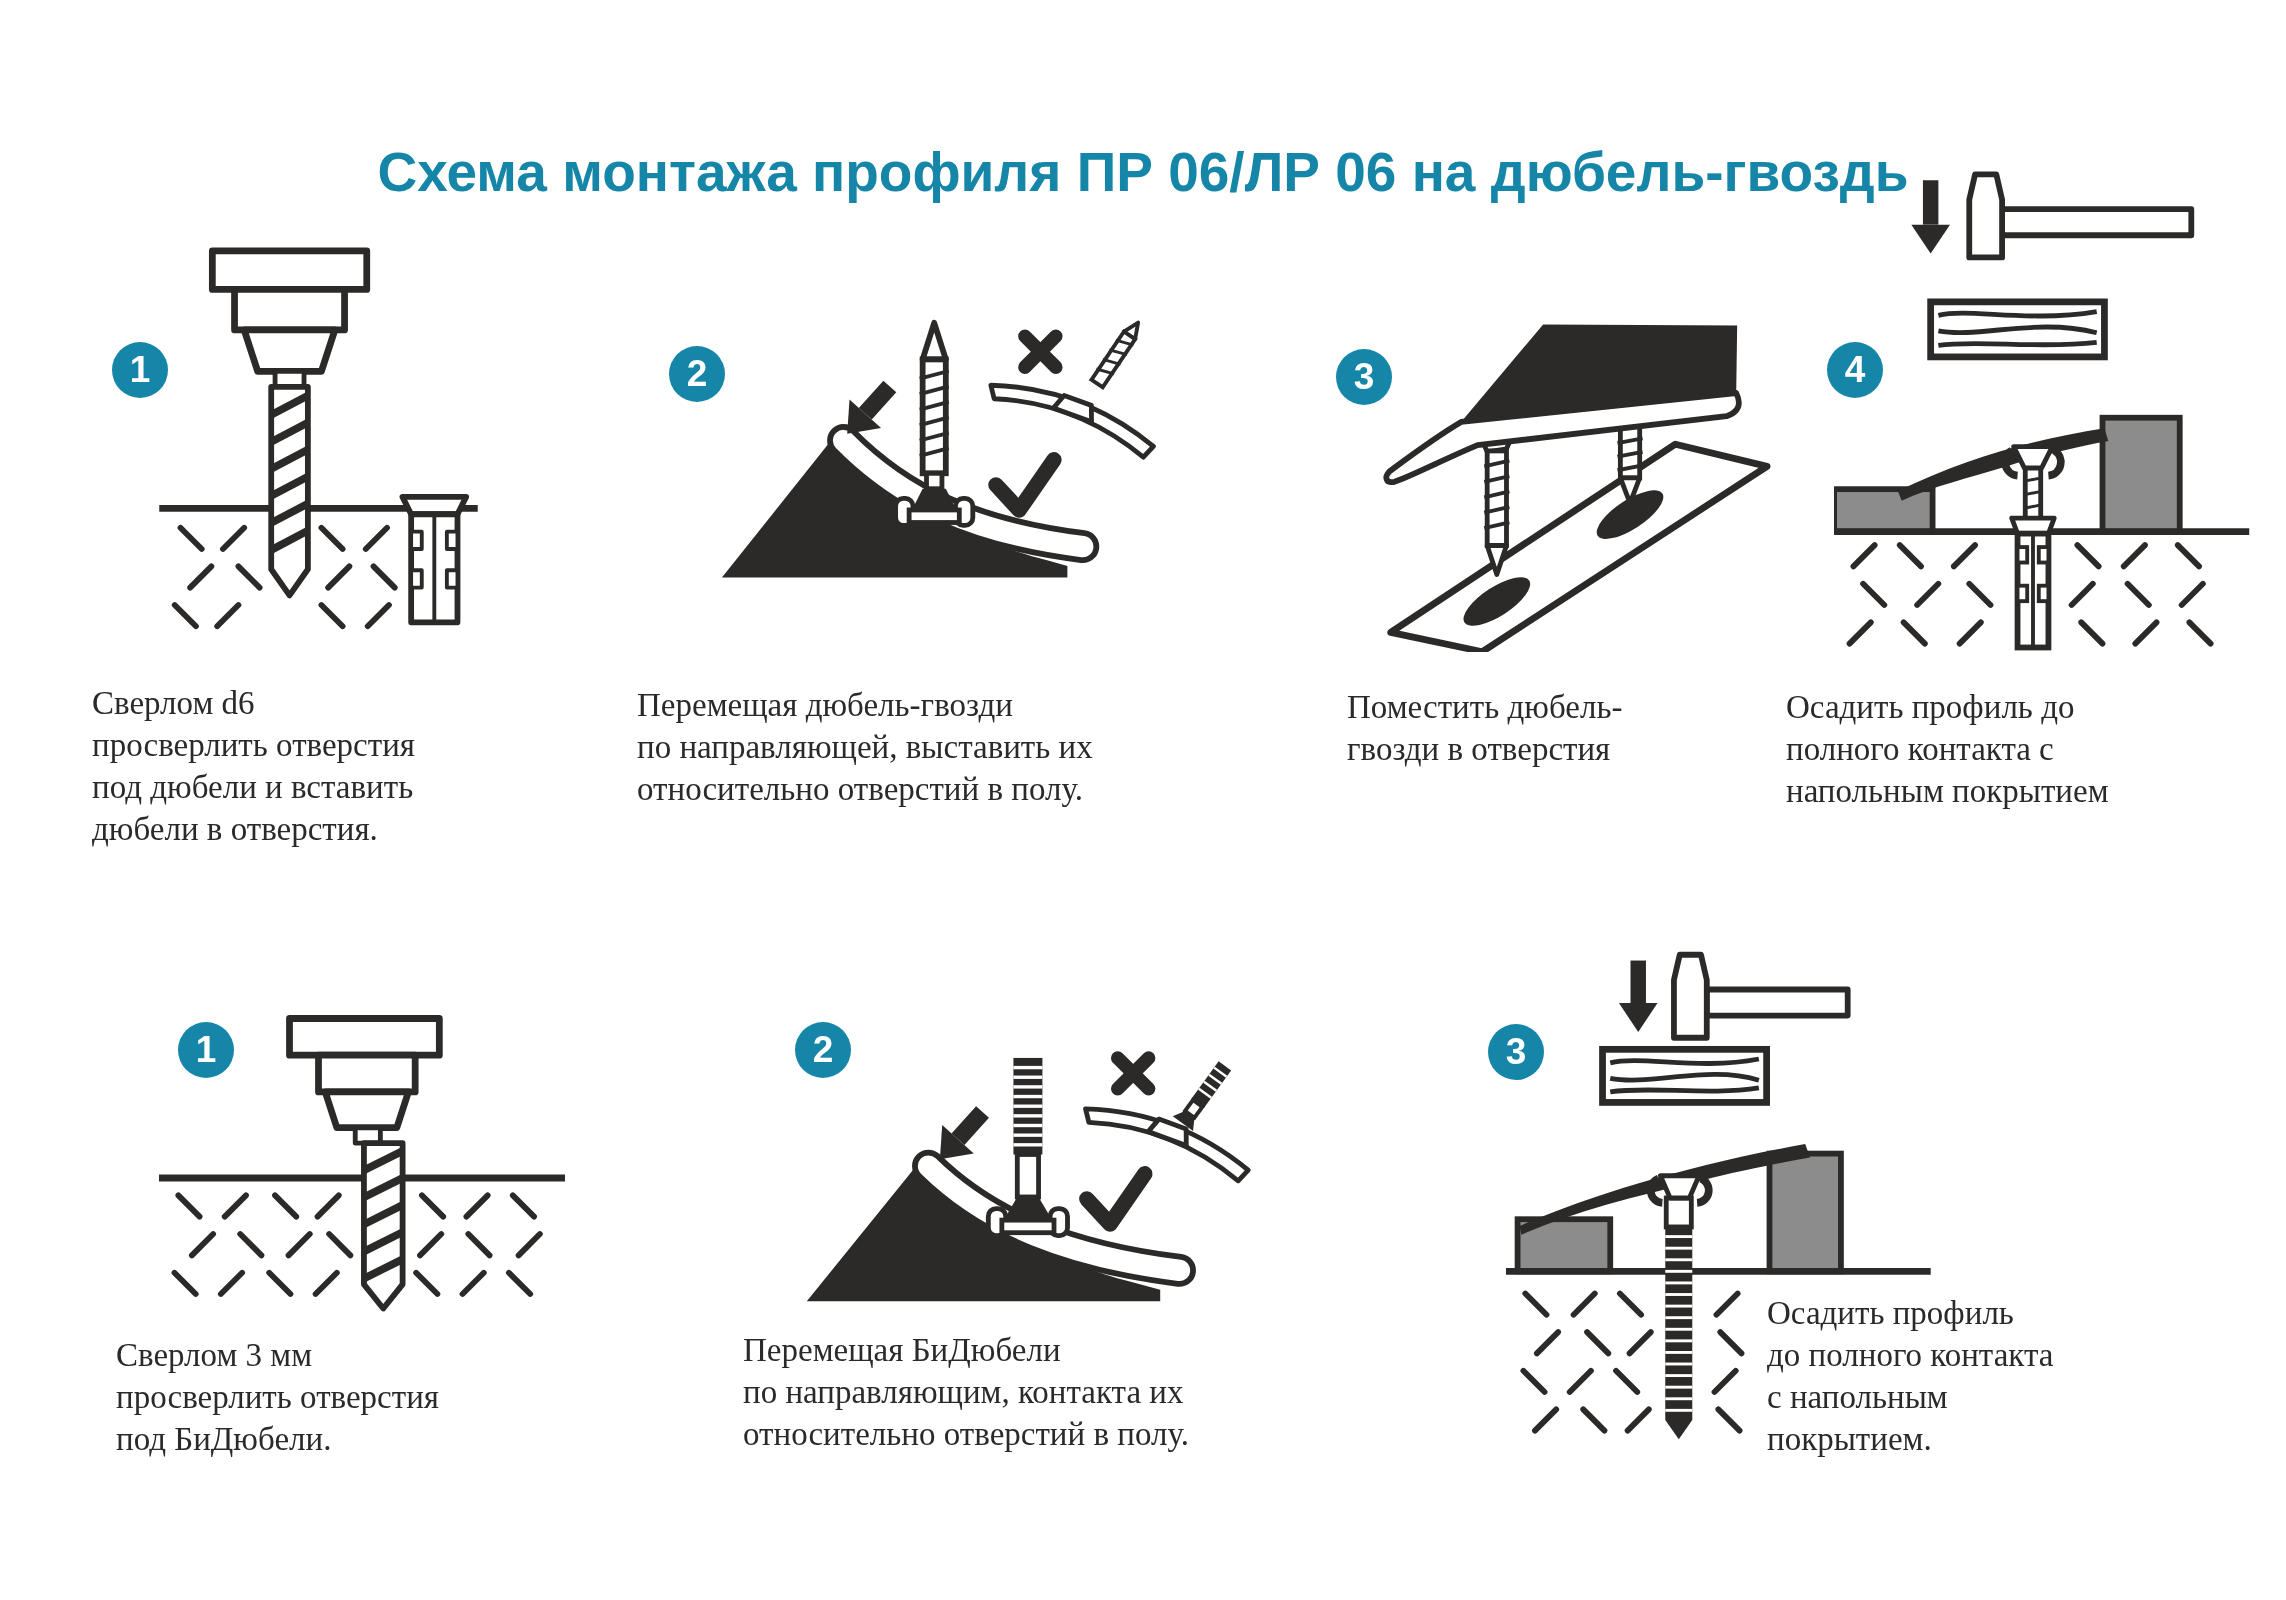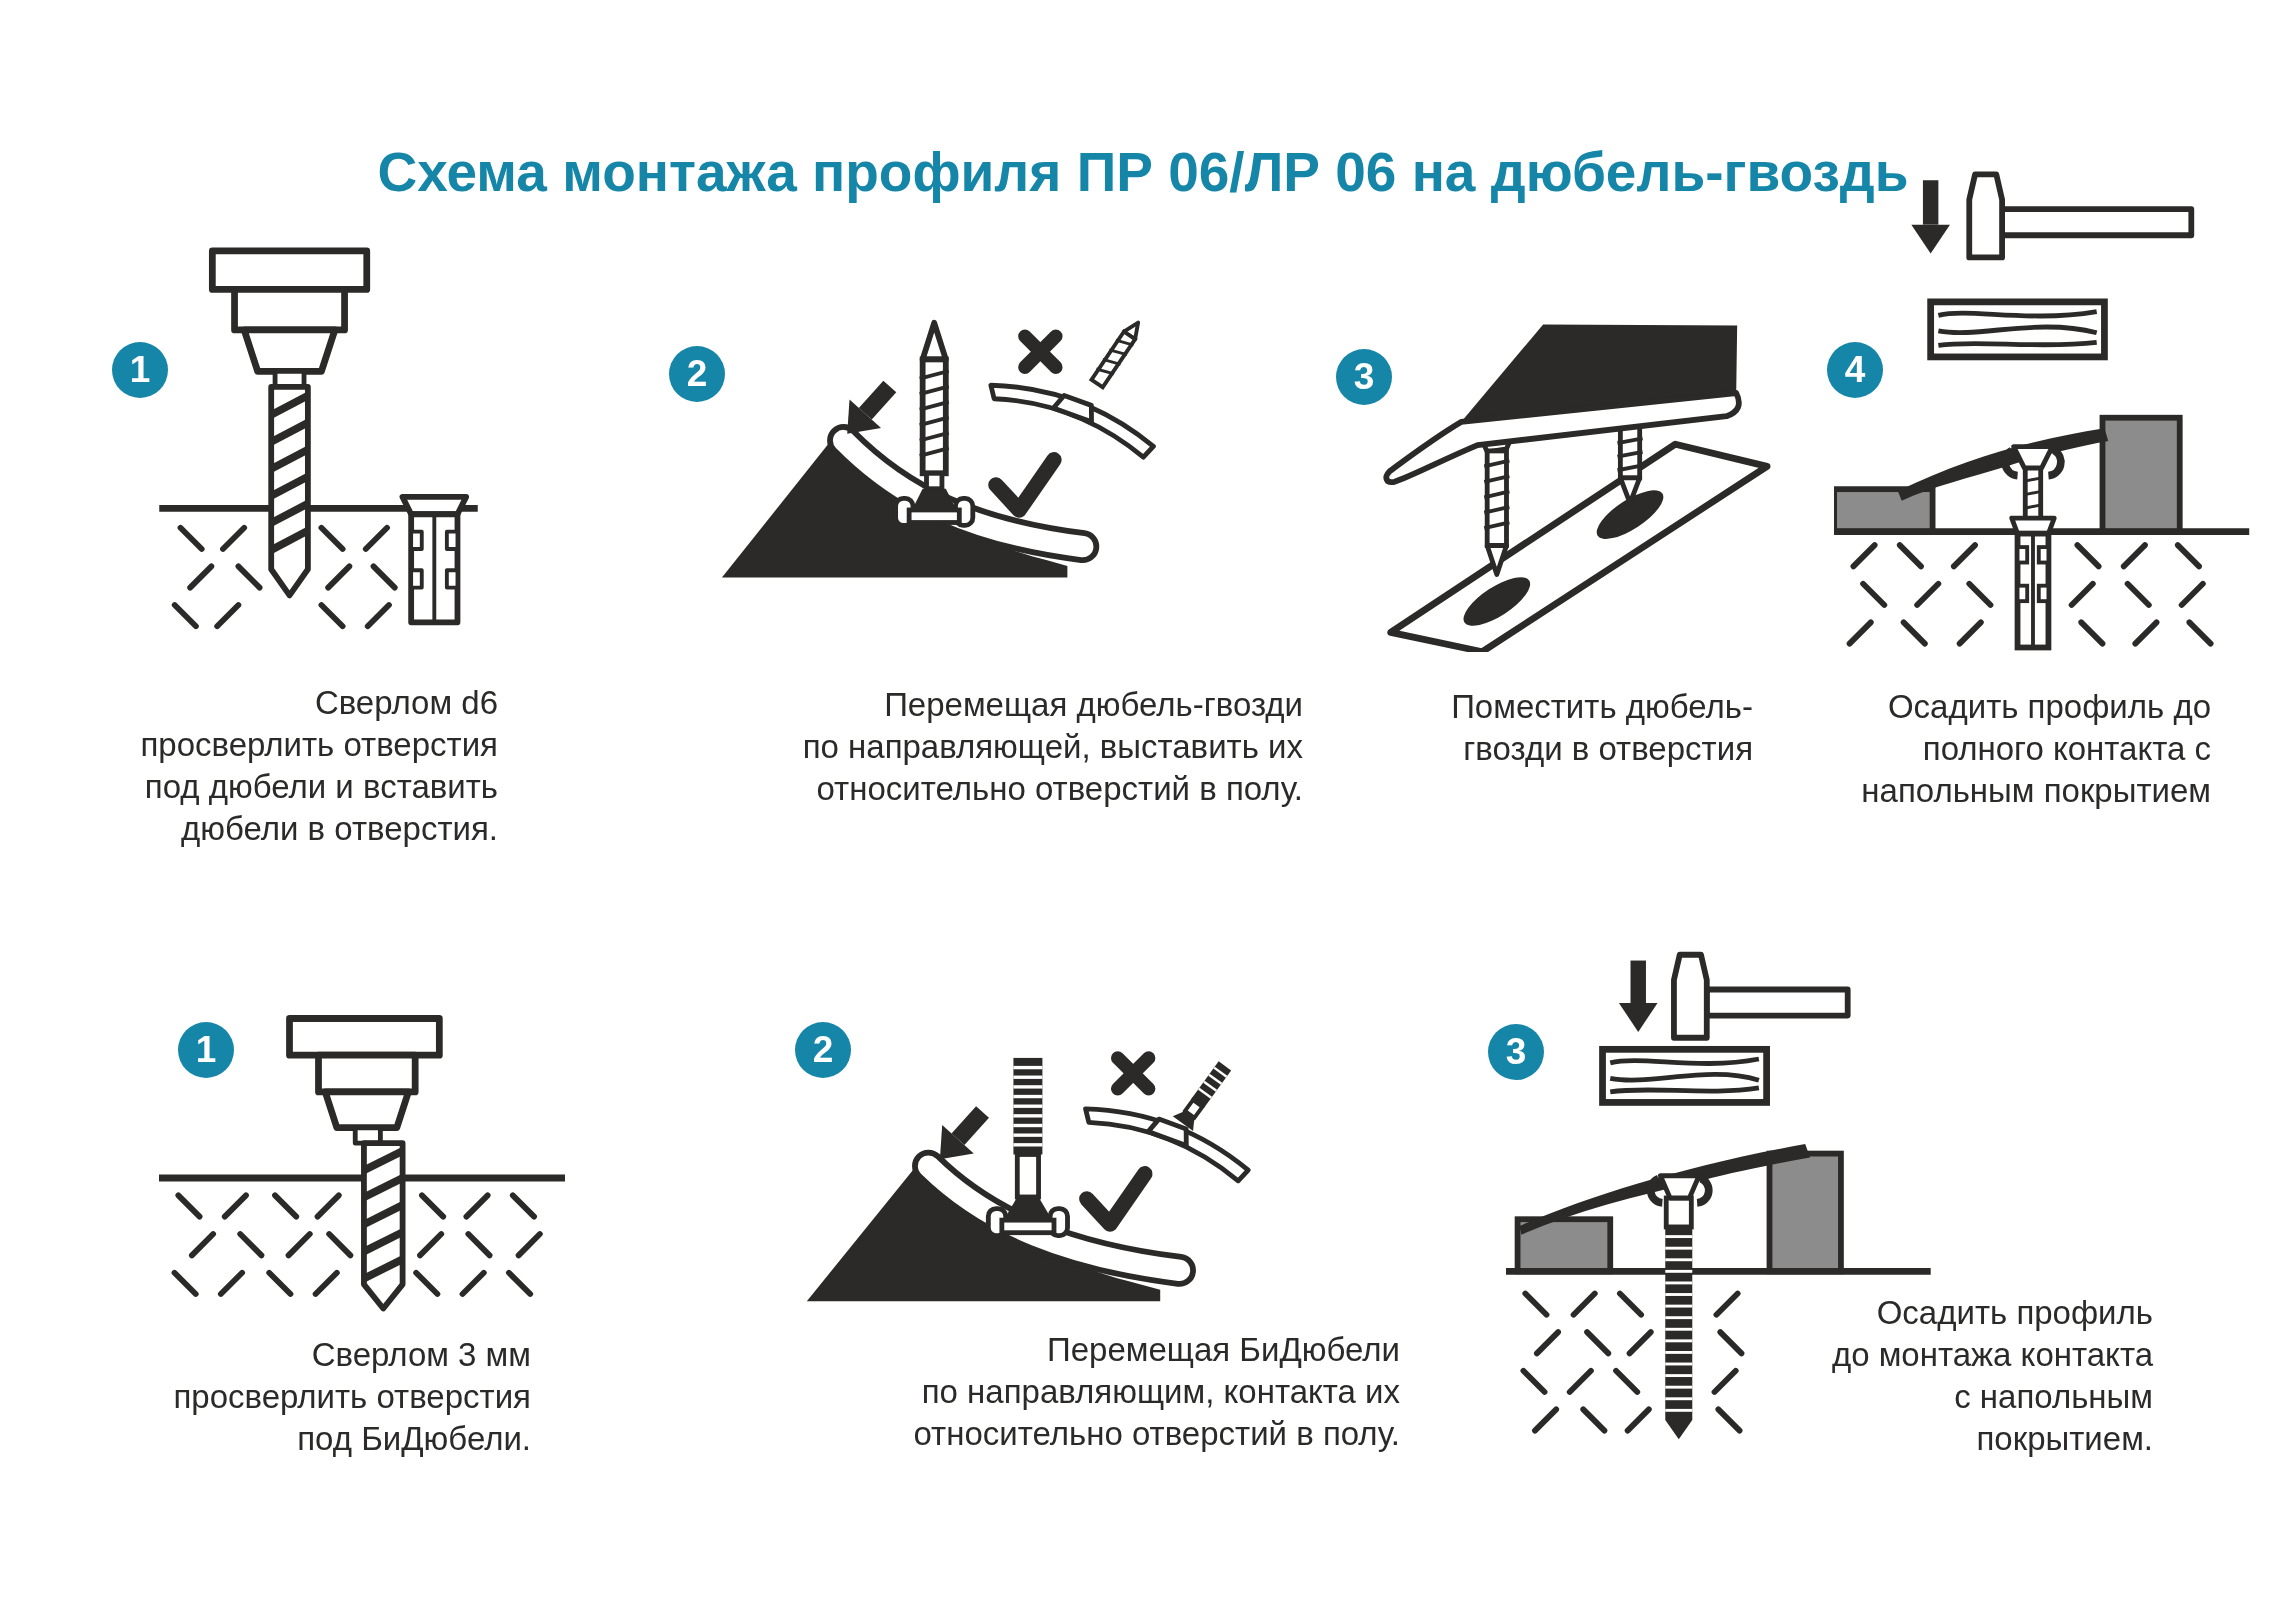--- a/index.html
+++ b/index.html
@@ -17,22 +17,22 @@
   .title{
     position:absolute;left:0;width:2286px;text-align:center;
     font-size:55px;font-weight:700;color:var(--accent);letter-spacing:0;
   }
   .badge{
     position:absolute;width:56px;height:56px;border-radius:50%;
     background:var(--accent);color:#fff;font-weight:700;font-size:37px;
     display:flex;align-items:center;justify-content:center;
   }
   .caption{
-    position:absolute;text-align:right;font-size:33px;line-height:42px;
-    color:var(--ink);white-space:pre-line;
+    position:absolute;text-align:left;font-size:33px;line-height:42px;
+    color:var(--ink);white-space:pre-line;font-family:Liberation Serif, serif;
   }
 </style>
 </head>
 <body>
 
 <div class="canvas">
 
   <div class="title" style="top:140px">Схема монтажа профиля ПР 06/ЛР 06 на дюбель-гвоздь</div>
 
   <div class="badge" style="left:112px;top:342px">
@@ -445,18 +445,18 @@
     </g>
   </svg>
 
   <div class="caption" style="left:116px;top:1334px;width:415px">Сверлом 3 мм
 просверлить отверстия
 под БиДюбели.</div>
   <div class="caption" style="left:743px;top:1329px;width:657px">Перемещая БиДюбели
 по направляющим, контакта их
 относительно отверстий в полу.</div>
   <div class="caption" style="left:1767px;top:1292px;width:386px">Осадить профиль
-до монтажа контакта
+до полного контакта
 с напольным
 покрытием.</div>
 
 </div>
 
 
 </body></html>

